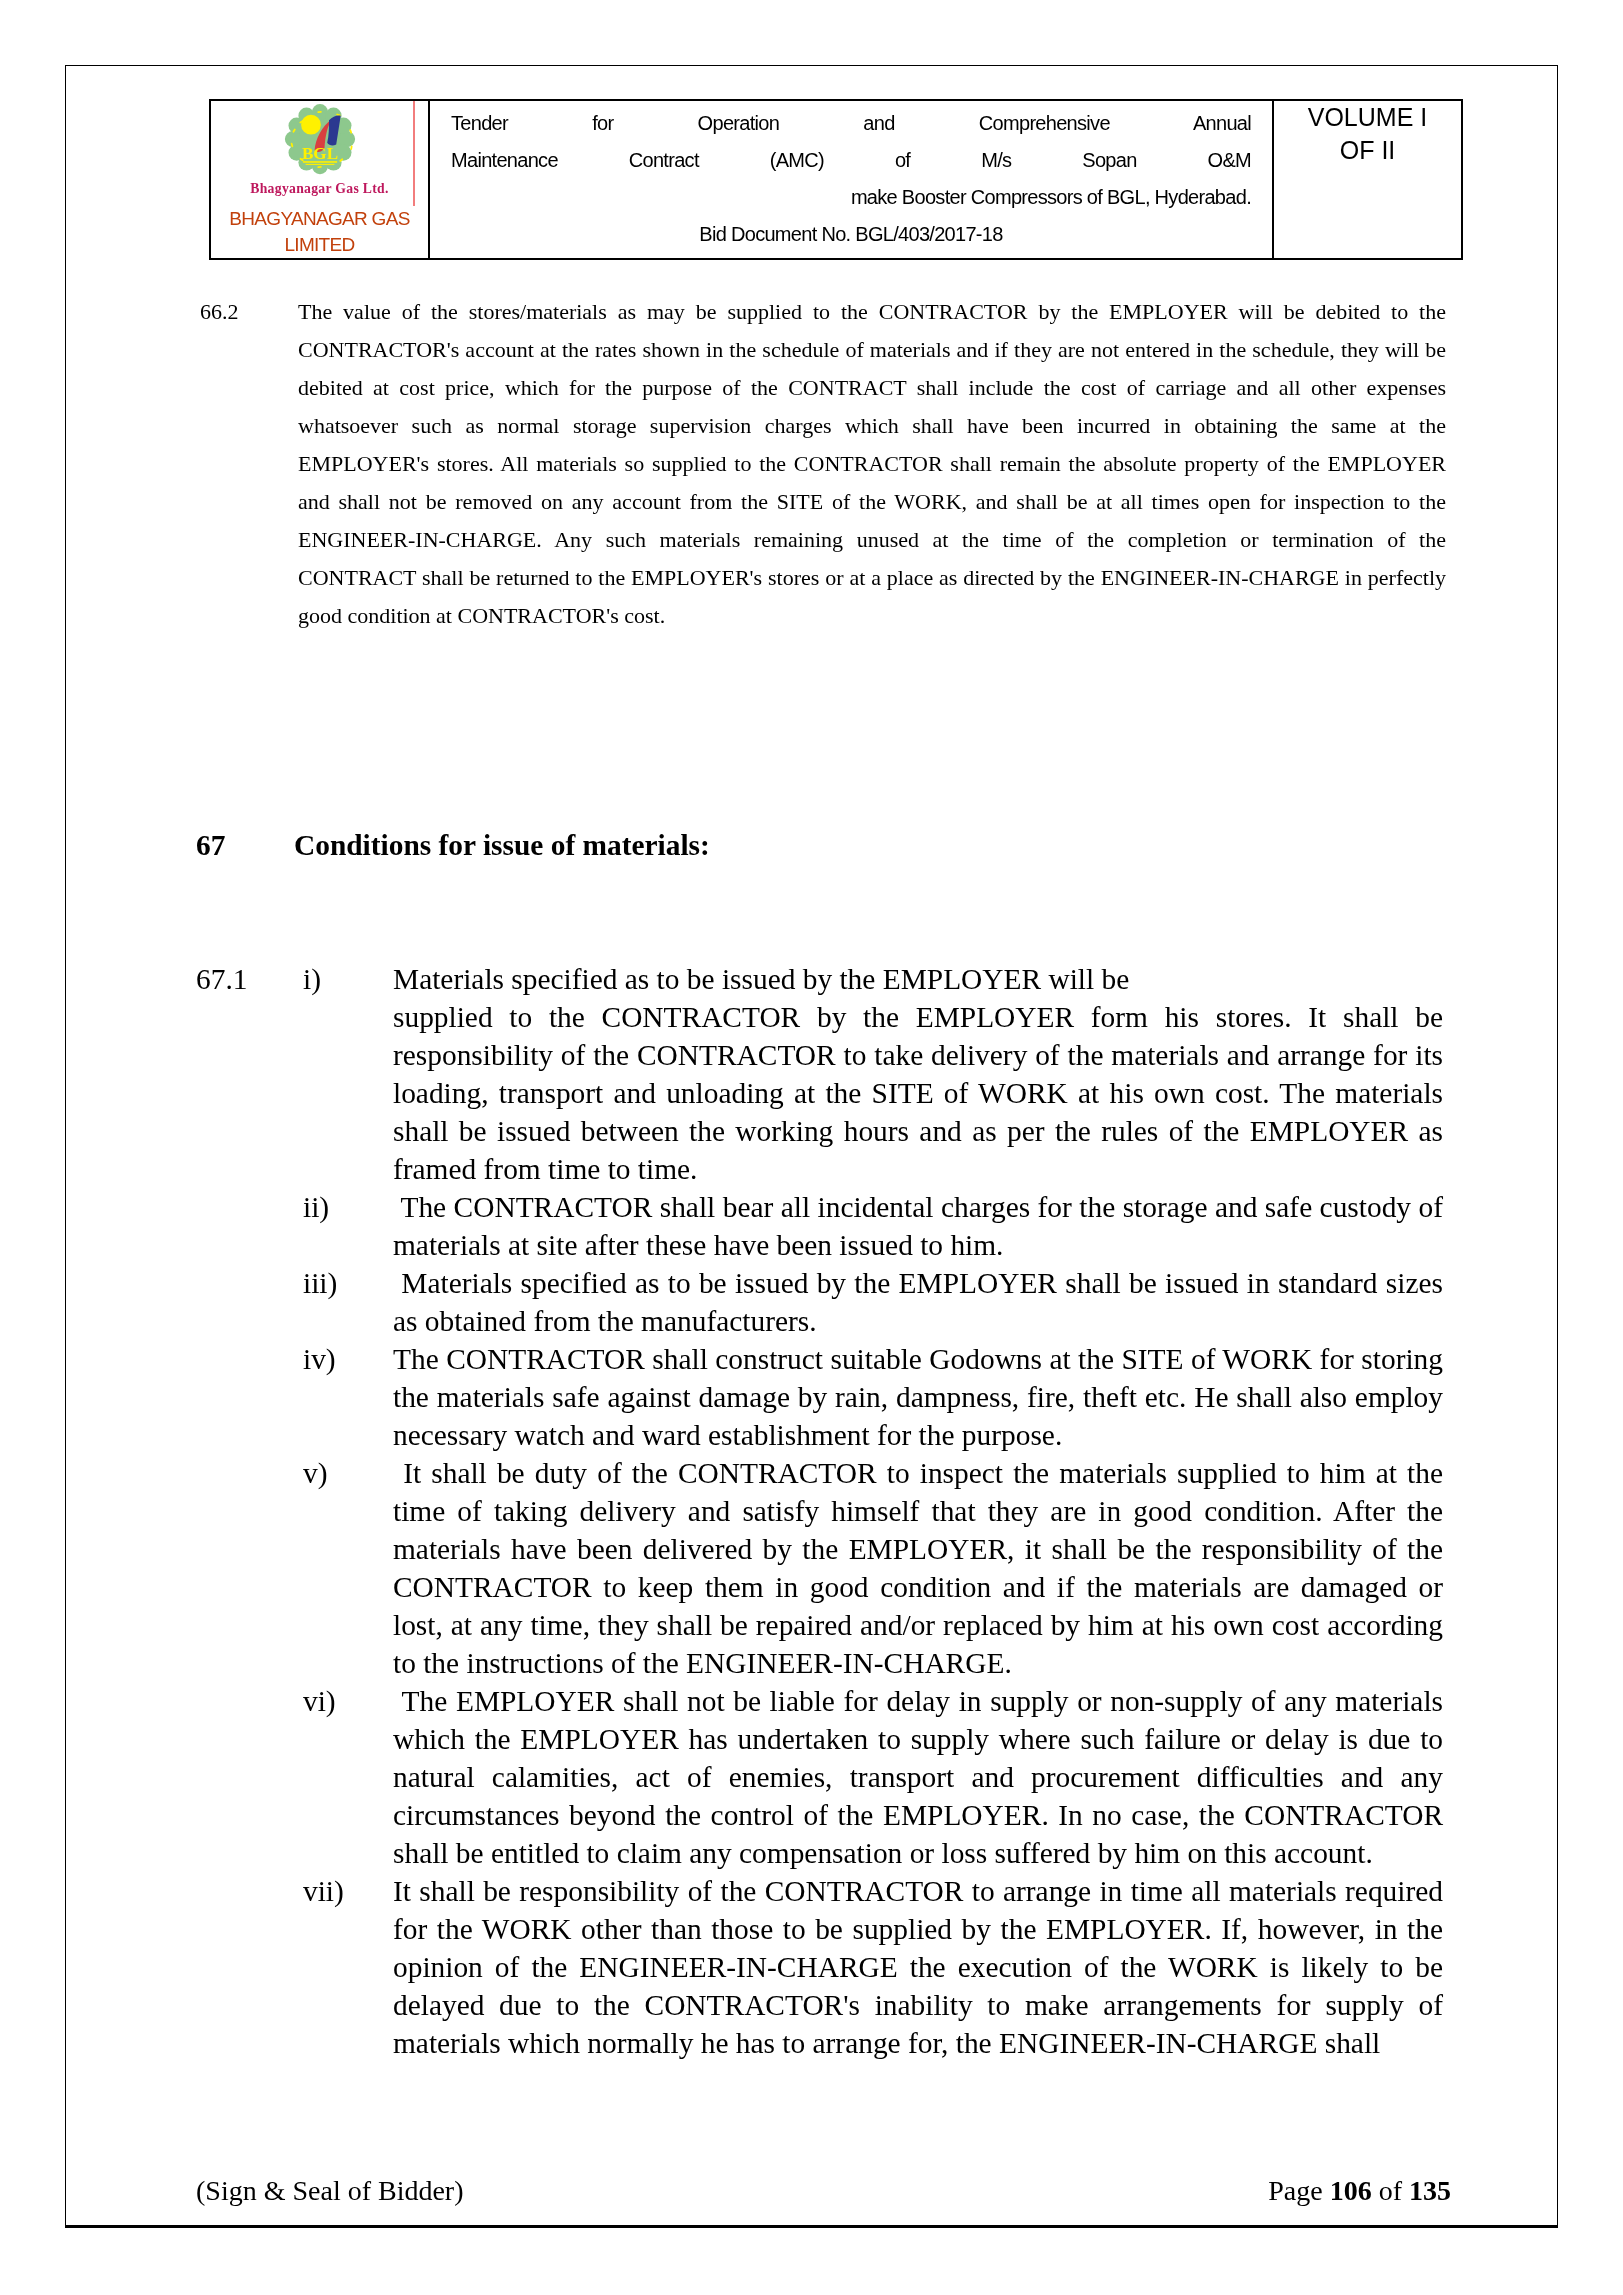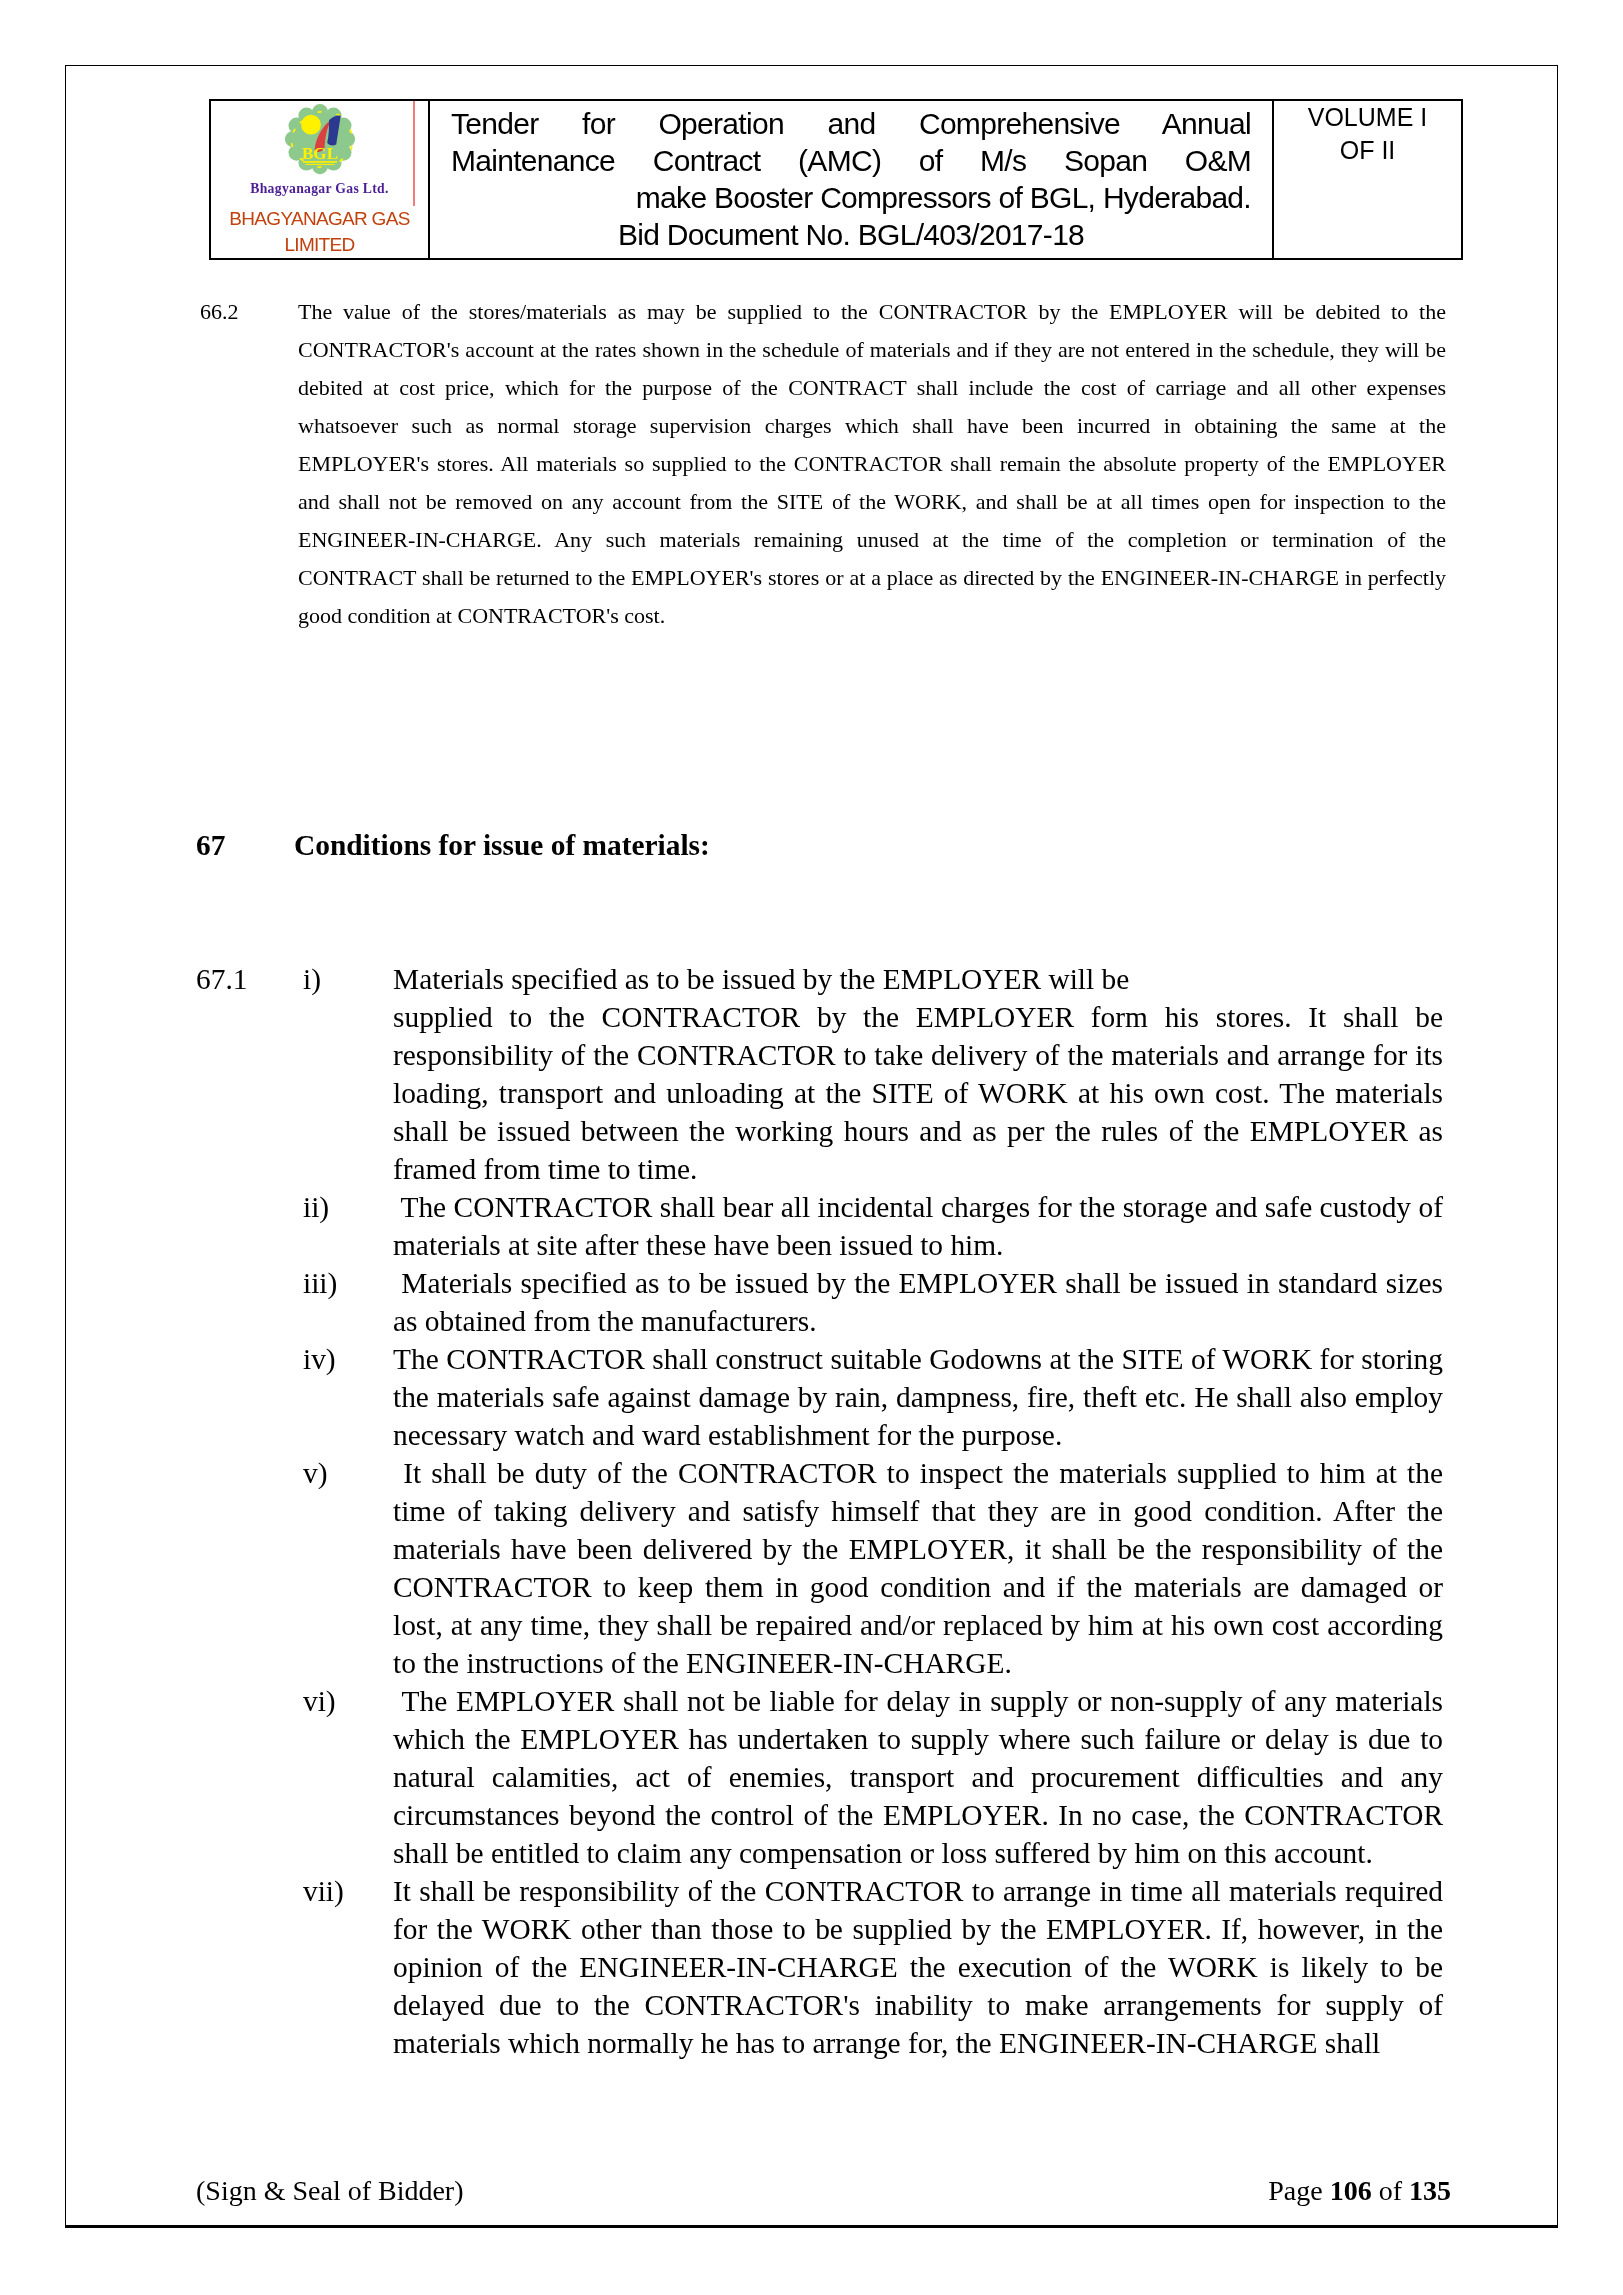--- a/index.html
+++ b/index.html
@@ -59,21 +59,21 @@
     letter-spacing: -0.7px;
     text-align: center;
     color: #c2410c;
     white-space: nowrap;
   }
   .cell-title {
     flex: 1 1 auto;
     border-right: 2px solid #000;
     padding: 3.9px 21px 0 21px;
     font-family: "Liberation Sans", sans-serif;
-    font-size: 30px;
+    font-size: 20px;
     letter-spacing: -0.7px;
   }
   .cell-title .tline { height: 37px; line-height: 37px; white-space: nowrap; }
   .cell-title .tline.just { text-align: justify; text-align-last: justify; white-space: normal; }
   .cell-title .tline.left { text-align: right; }
   .cell-title .tline.center { text-align: center; }
   .cell-volume {
     width: 187px; flex: 0 0 187px;
     display: flex; flex-direction: column;
     align-items: center; justify-content: flex-start;
@@ -173,21 +173,21 @@
 
         <path d="M44,52 C45,40 52,26 63,18 C58,27 56,36 55,50 C52,55 46,56 44,52 Z" fill="#d94040"></path>
 
         <path d="M60,19 C64,15 69,13 73,14 L68,46 C64,48 60,47 58,44 C60,36 60,27 60,19 Z" fill="#2b3990"></path>
 
         <text x="50" y="62" text-anchor="middle" font-family="Liberation Serif, serif" font-weight="bold" font-size="19" fill="#fff100">BGL</text>
         <rect x="31" y="64.5" width="38" height="1.8" fill="#fff100"></rect>
         <rect x="34" y="67.5" width="32" height="1.2" fill="#fff100"></rect>
       </svg>
 
-      <div class="logo-caption" style="color:#4c1d95">Bhagyanagar Gas Ltd.</div>
+      <div class="logo-caption" style="color:#be185d">Bhagyanagar Gas Ltd.</div>
 
       <div class="company-name">
         <div>BHAGYANAGAR GAS</div>
         <div>LIMITED</div>
       </div>
     </div>
 
     <div class="cell-title">
       <div class="tline just">Tender for Operation and Comprehensive Annual</div>
       <div class="tline just">Maintenance Contract (AMC) of M/s Sopan O&amp;M</div>

